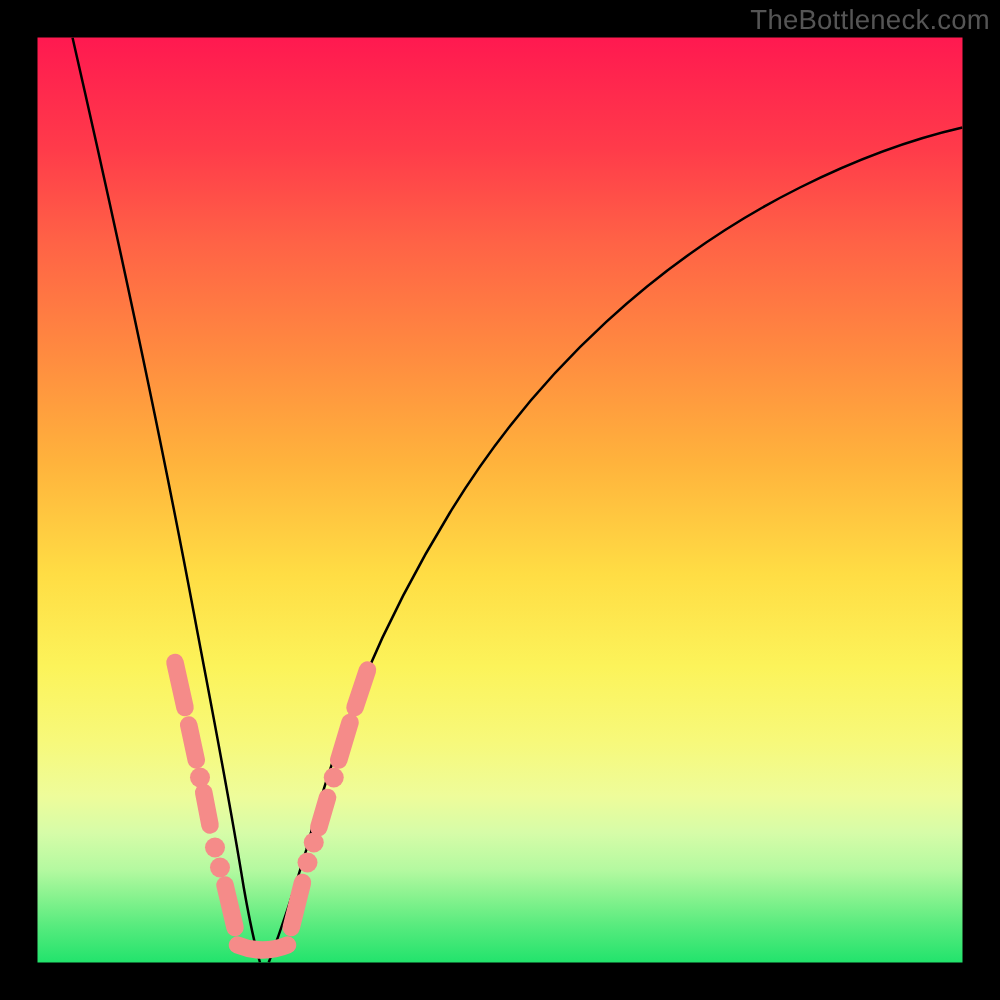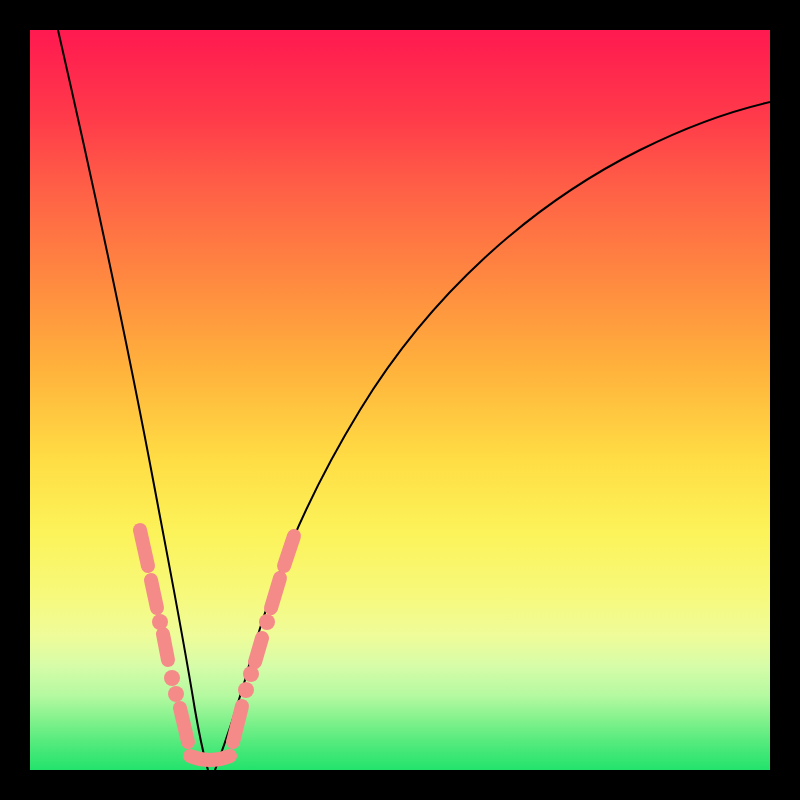--- a/index.html
+++ b/index.html
@@ -74,20 +74,21 @@
     stroke: #f58b89;
     stroke-width: 14;
     stroke-linecap: round;
   }
 </style>
 </head>
 <body>
 
 <div class="frame">
 
+  <div class="watermark">TheBottleneck.com</div>
 
   <div class="plot-area">
 
     <svg class="curves" viewBox="0 0 740 740" preserveAspectRatio="none">
 
       <path class="curve" d="M 28 0
                C 60 140, 95 300, 125 460
                C 140 540, 152 600, 165 680
                Q 172 720, 178 740"></path>
 

